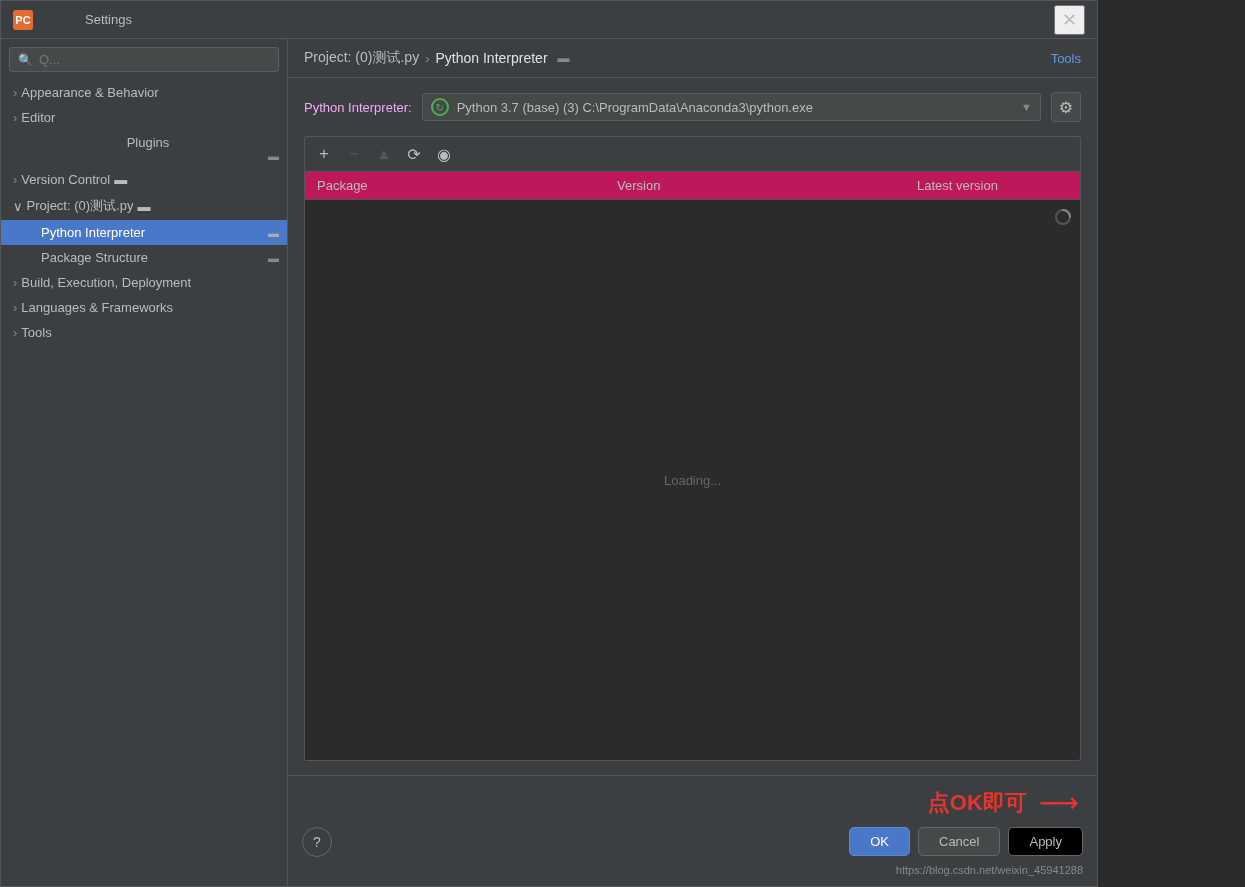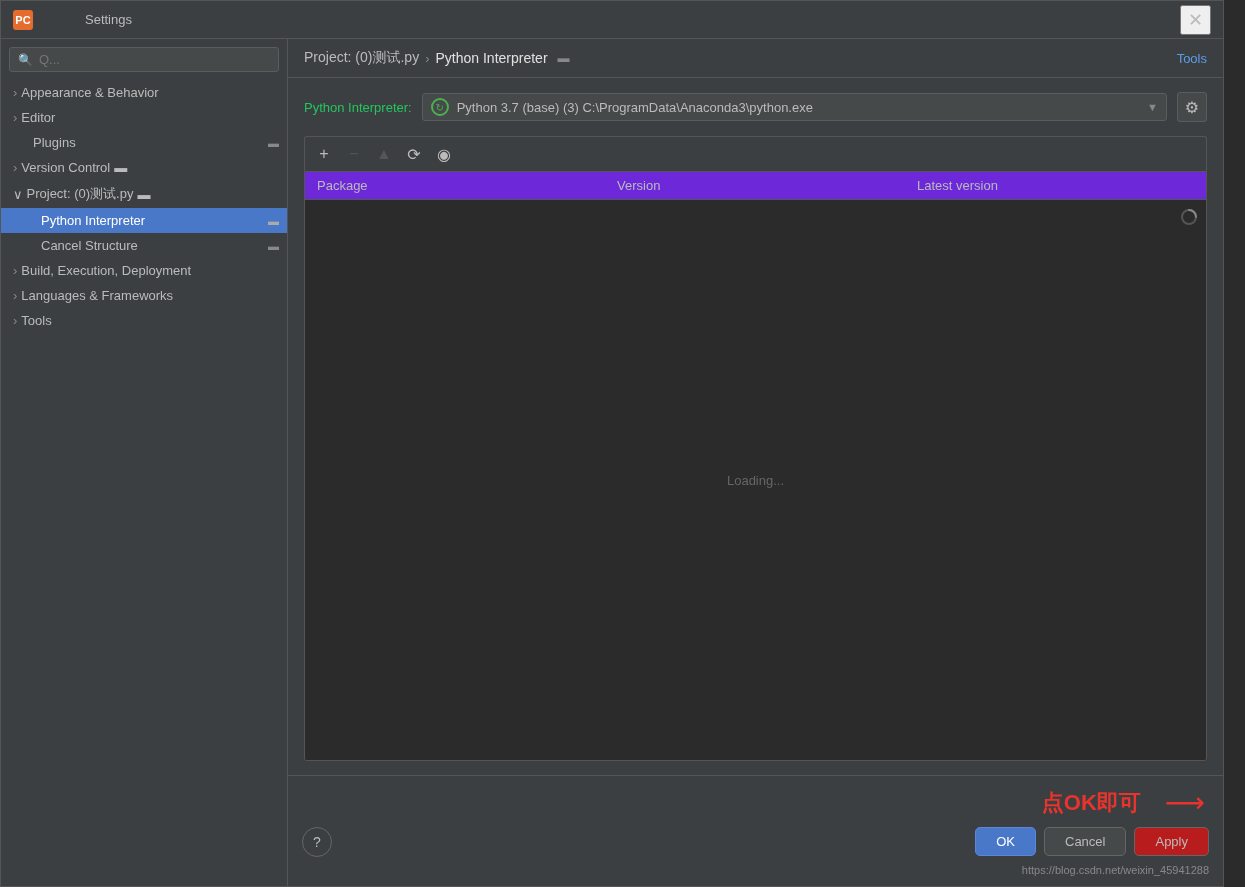--- a/index.html
+++ b/index.html
@@ -6,21 +6,21 @@
     body {
       font-family: 'Segoe UI', Arial, sans-serif;
       font-size: 13px;
       background: #2b2b2b;
       color: #bbb;
       width: 1245px;
       height: 887px;
       overflow: hidden;
     }
     .window {
-      width: 1224px;
+      width: 1098px;
       height: 887px;
       background: #3c3f41;
       display: flex;
       flex-direction: column;
       border: 1px solid #555;
     }
     .title-bar {
       background: #3c3f41;
       height: 38px;
       display: flex;
@@ -168,21 +168,21 @@
 
     
     .interpreter-row {
       display: flex;
       align-items: center;
       gap: 10px;
       margin-bottom: 14px;
       flex-shrink: 0;
     }
     .interpreter-label {
-      color: #22c55e;
+      color: #f0abfc;
       font-size: 13px;
       white-space: nowrap;
     }
     .interpreter-select {
       flex: 1;
       background: #45494a;
       border: 1px solid #5a5d5f;
       border-radius: 3px;
       padding: 4px 8px;
       color: #bbb;
@@ -258,21 +258,21 @@
     .package-table-container {
       flex: 1;
       border: 1px solid #555;
       border-radius: 0 0 3px 3px;
       overflow: hidden;
       display: flex;
       flex-direction: column;
     }
     .table-header {
       display: flex;
-      background: #6d28d9;
+      background: #be185d;
       border-bottom: 1px solid #555;
       flex-shrink: 0;
     }
     .th {
       padding: 6px 12px;
       color: #bbb;
       font-size: 13px;
       flex-shrink: 0;
     }
     .th-package { width: 300px; }
@@ -338,21 +338,21 @@
       justify-content: center;
       color: #bbb;
       cursor: pointer;
       font-size: 14px;
     }
     .annotation-row {
       width: 100%;
       display: flex;
       align-items: center;
       justify-content: flex-end;
-      gap: 24px;
+      gap: 12px;
       padding-right: 4px;
     }
     .chinese-text {
       color: #e8342c;
       font-size: 22px;
       font-weight: bold;
     }
     .red-arrow {
       color: #e8342c;
       font-size: 28px;
@@ -376,21 +376,21 @@
       background: #4a78c8;
       color: white;
       border-color: #5a88d8;
     }
     .btn-cancel {
       background: #45494a;
       color: #bbb;
       border-color: #666;
     }
     .btn-apply {
-      background: #b91c1c;
+      background: #000000;
       color: #bbb;
       border-color: #666;
     }
 
     .collapsed { color: #888; }
     .expanded { color: #bbb; }
   </style>
 </head>
 <body>
 
@@ -415,21 +415,21 @@
         <span class="arrow collapsed">›</span>
         <span>Appearance &amp; Behavior</span>
       </div>
 
 
       <div class="sidebar-group-header">
         <span class="arrow collapsed">›</span>
         <span>Editor</span>
       </div>
 
-      <div class="sidebar-child" style="padding-left: 32px;">
+      <div class="sidebar-child" style="padding-left: 16px; flex-direction: column;">
         <span>Plugins</span>
         <span class="item-icon">▬</span>
       </div>
 
       <div class="sidebar-group-header">
         <span class="arrow collapsed">›</span>
         <span>Version Control</span>
         <span class="item-icon">▬</span>
       </div>
 
@@ -438,21 +438,21 @@
         <span>Project: (0)测试.py</span>
         <span class="item-icon">▬</span>
       </div>
 
       <div class="sidebar-child active" style="padding-left: 40px;">
         <span>Python Interpreter</span>
         <span class="item-icon" style="color: #aaa;">▬</span>
       </div>
 
       <div class="sidebar-child" style="padding-left: 40px;">
-        <span>Cancel Structure</span>
+        <span>Package Structure</span>
         <span class="item-icon">▬</span>
       </div>
 
       <div class="sidebar-group-header">
         <span class="arrow collapsed">›</span>
         <span>Build, Execution, Deployment</span>
       </div>
 
       <div class="sidebar-group-header">
         <span class="arrow collapsed">›</span>

